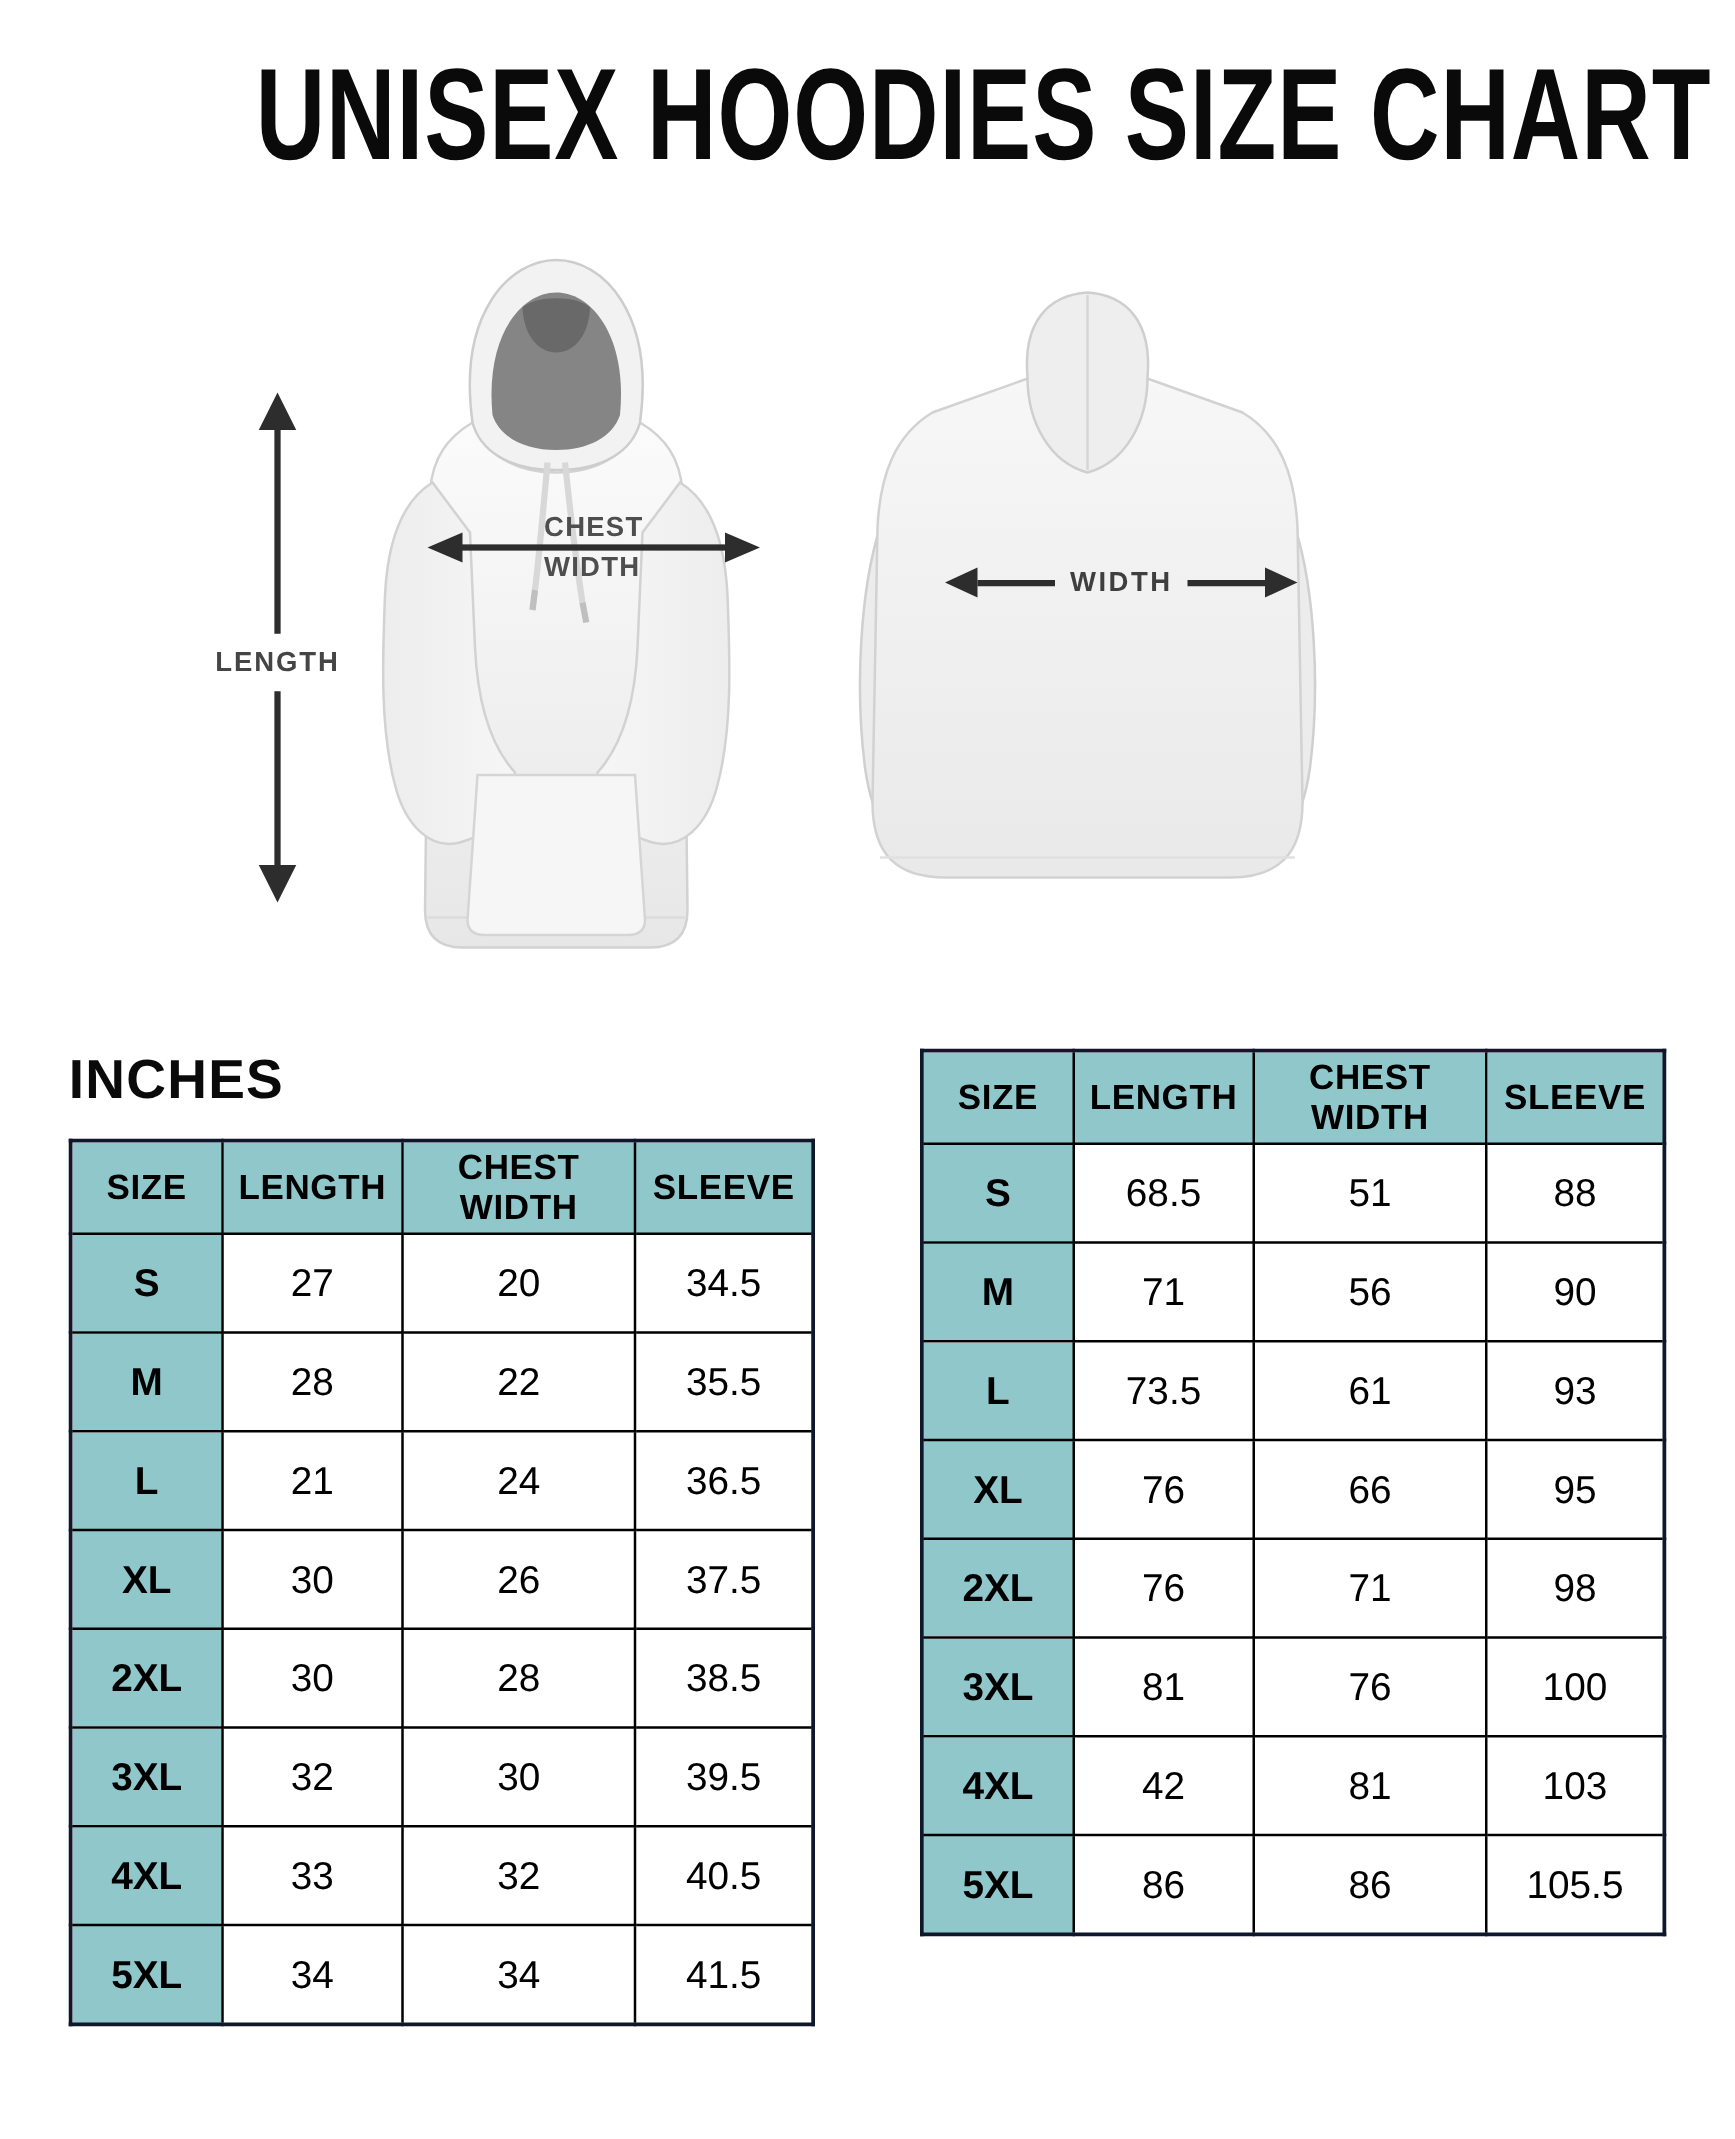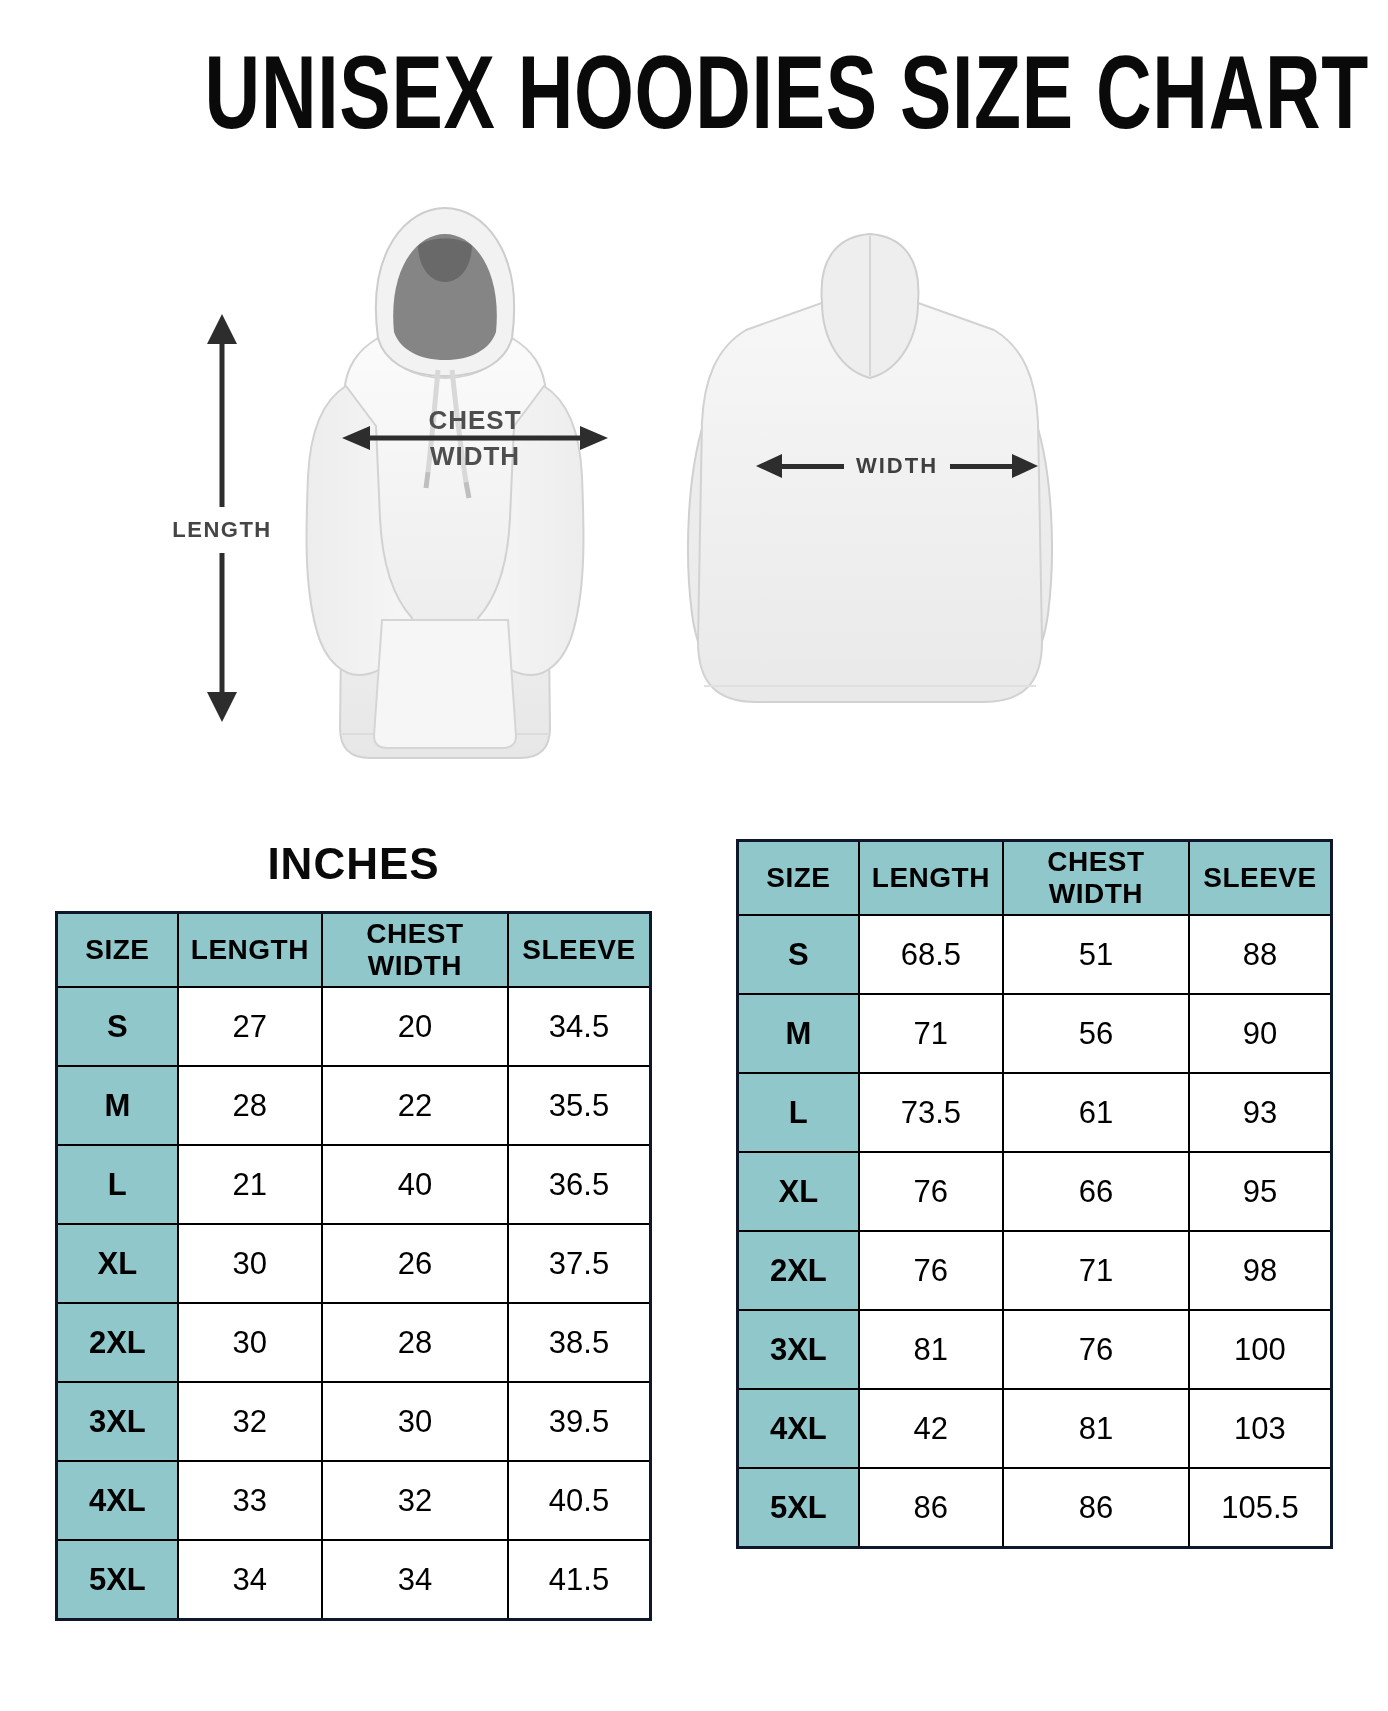--- a/index.html
+++ b/index.html
@@ -29,41 +29,41 @@
     position:absolute;left:50%;top:218px;transform:translate(-50%,-50%);
     background:#ffffff;padding:10px 3px;font-weight:bold;font-size:22px;
     color:#454545;letter-spacing:1.5px;white-space:nowrap;
   }
 
   
   .chest-arrow{position:absolute;left:266px;top:252px;width:270px;height:32px;}
   .chest-arrow svg{display:block;}
   .chest-label{
     position:absolute;left:50%;top:16px;transform:translate(-50%,-50%);
-    text-align:center;font-weight:bold;font-size:26px;color:#4e4e4e;
+    text-align:left;font-weight:bold;font-size:22px;color:#4e4e4e;
     letter-spacing:1px;line-height:1.0;
   }
   .chest-label span{display:block;}
   .chest-label span + span{margin-top:10px;}
 
   
   .width-arrow{position:absolute;left:682px;top:280px;width:282px;height:32px;
     display:flex;align-items:center;}
   .tri-l{width:0;height:0;border-top:12px solid transparent;border-bottom:12px solid transparent;border-right:26px solid #2d2d2d;}
   .tri-r{width:0;height:0;border-top:12px solid transparent;border-bottom:12px solid transparent;border-left:26px solid #2d2d2d;}
   .h-line{flex:1;height:5px;background:#2d2d2d;}
   .width-arrow .h-label{
     padding:0 12px;font-weight:bold;font-size:22px;color:#3f3f3f;letter-spacing:2px;
   }
 
   
   .tables{display:flex;justify-content:center;gap:84px;margin-top:44px;}
   .table-col{width:597px;}
   .unit-title{
-    margin:0 0 22px 0;text-align:center;font-size:44px;font-weight:bold;
+    margin:0 0 22px 0;font-size:44px;font-weight:bold;
     letter-spacing:1px;color:#0a0a0a;
   }
   table.size-table{
     width:100%;border-collapse:collapse;table-layout:fixed;
     border:3px solid #0f172a;
   }
   .size-table th,.size-table td{
     border:2px solid #000;text-align:center;vertical-align:middle;
     padding:0;overflow:hidden;
   }
@@ -208,21 +208,21 @@
           </tr>
           <tr>
             <td class="size-cell">M</td>
             <td>28</td>
             <td>22</td>
             <td>35.5</td>
           </tr>
           <tr>
             <td class="size-cell">L</td>
             <td>21</td>
-            <td>40</td>
+            <td>24</td>
             <td>36.5</td>
           </tr>
           <tr>
             <td class="size-cell">XL</td>
             <td>30</td>
             <td>26</td>
             <td>37.5</td>
           </tr>
           <tr>
             <td class="size-cell">2XL</td>

